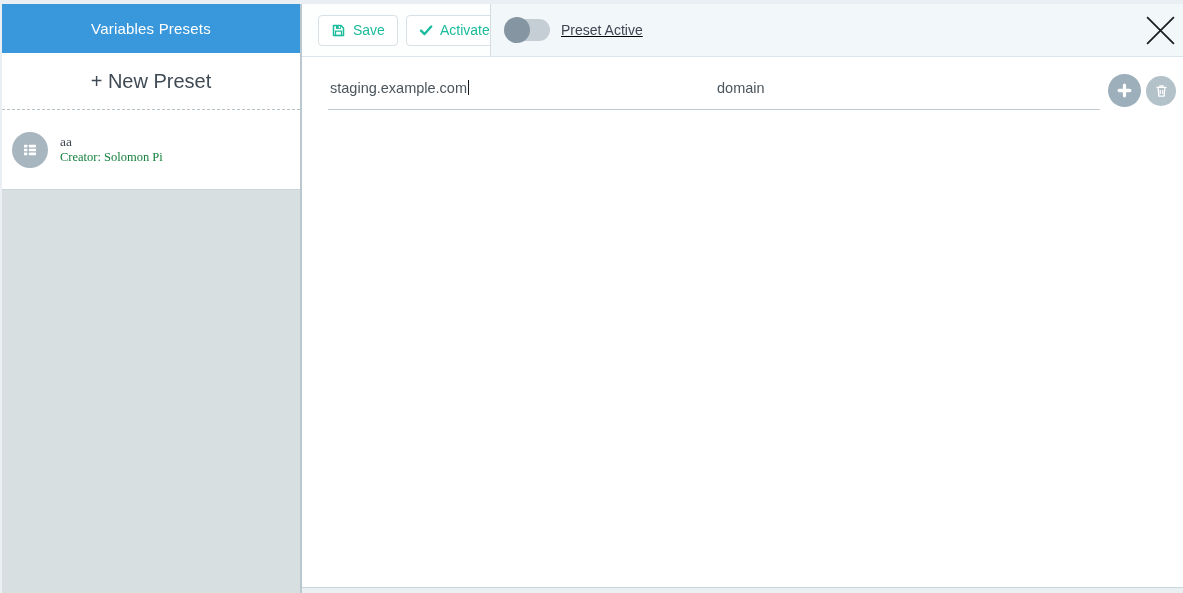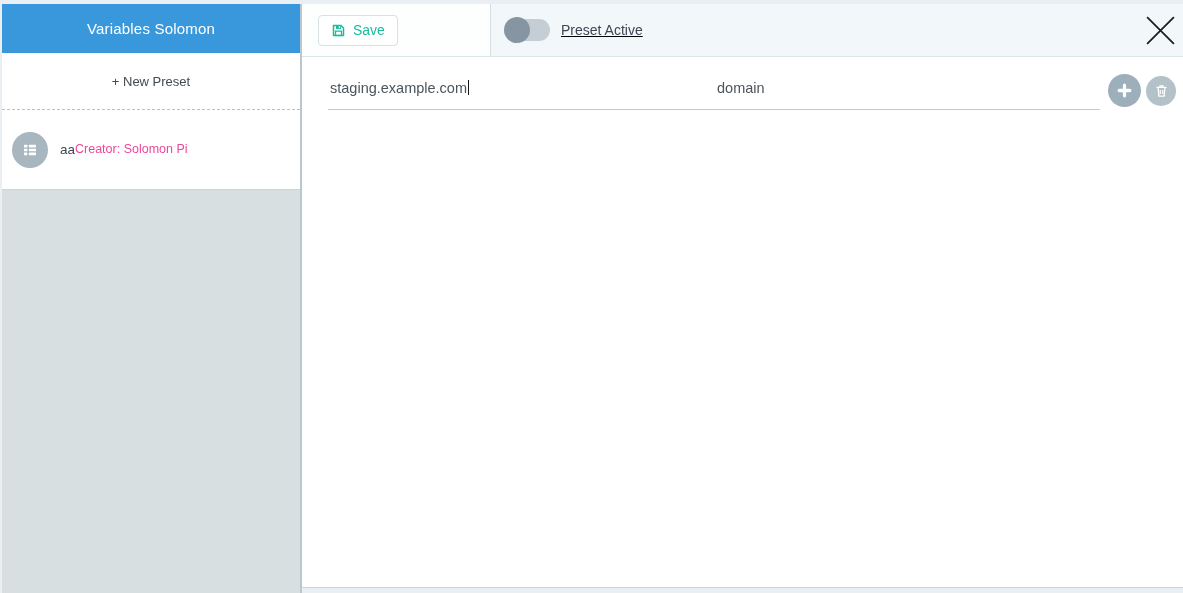--- a/index.html
+++ b/index.html
@@ -26,21 +26,21 @@
     color: #ffffff;
     display: flex; align-items: center; justify-content: center;
     font-size: 15px;
     letter-spacing: 0.2px;
     flex: 0 0 auto;
   }
   .sidebar-white { background: #ffffff; flex: 0 0 auto; }
   .new-preset-btn {
     height: 57px;
     display: flex; align-items: center; justify-content: center;
-    font-size: 13px;
+    font-size: 20px;
     color: #3f4a54;
     border-bottom: 1px dashed #b6c2c8;
     cursor: pointer;
     background: #ffffff;
   }
   .preset-item {
     height: 80px;
     display: flex; align-items: center;
     padding: 0 10px;
     gap: 12px;
@@ -48,23 +48,23 @@
     border-bottom: 1px solid #c9d5d9;
     cursor: pointer;
   }
   .preset-icon-circle {
     width: 36px; height: 36px;
     border-radius: 50%;
     background: #a7b6bf;
     display: flex; align-items: center; justify-content: center;
     flex: 0 0 auto;
   }
-  .preset-meta { display: flex; flex-direction: row; gap: 0; }
+  .preset-meta { display: flex; flex-direction: column; gap: 0; font-family: Liberation Serif, serif; }
   .preset-name { font-size: 13.5px; color: #3d4651; }
-  .preset-creator { font-size: 12.5px; color: #ec4899; }
+  .preset-creator { font-size: 12.5px; color: #15803d; }
   .sidebar-empty { flex: 1 1 auto; background: #d8dfe0; }
 
   
   .main {
     position: absolute;
     left: 302px; top: 4px;
     width: 881px; height: 584px;
     background: #ffffff;
     border-bottom: 1px solid #c9d6da;
     display: flex; flex-direction: column;
@@ -170,21 +170,21 @@
   .del-var-btn {
     width: 30px; height: 30px;
     background: #b3c1c9;
     margin-left: 5px;
   }
 </style>
 </head>
 <body>
 
 <div class="sidebar">
-  <div class="sidebar-header">Variables Solomon</div>
+  <div class="sidebar-header">Variables Presets</div>
 
   <div class="sidebar-white">
     <div class="new-preset-btn">+ New Preset</div>
 
     <div class="preset-item">
       <span class="preset-icon-circle">
         <svg width="18" height="18" viewBox="0 0 24 24" fill="#ffffff">
           <rect x="4" y="5" width="4.5" height="3.6" rx="0.6"></rect>
           <rect x="10.5" y="5" width="9.5" height="3.6" rx="0.6"></rect>
           <rect x="4" y="10.2" width="4.5" height="3.6" rx="0.6"></rect>
@@ -211,20 +211,28 @@
         <span style="display:inline-flex;">
           <svg width="15" height="15" viewBox="0 0 24 24">
             <path d="M4 4 h12 l4 4 v12 H4 Z" fill="none" stroke="#1abc9c" stroke-width="2.4" stroke-linejoin="round"></path>
             <rect x="8" y="4" width="8" height="5.5" fill="#1abc9c"></rect>
             <rect x="12.4" y="5" width="2.2" height="3.4" fill="#ffffff"></rect>
             <rect x="7.2" y="13" width="9.6" height="7" fill="none" stroke="#1abc9c" stroke-width="2"></rect>
           </svg>
         </span>
         <span>Save</span>
       </button>
+      <button class="tb-btn">
+        <span style="display:inline-flex;">
+          <svg width="14" height="14" viewBox="0 0 24 24">
+            <path d="M3.5 13 l6 6 L21 6" fill="none" stroke="#1abc9c" stroke-width="4" stroke-linecap="round" stroke-linejoin="round"></path>
+          </svg>
+        </span>
+        <span>Activate</span>
+      </button>
     </div>
 
     <div class="toolbar-right">
       <span class="toggle">
         <span class="toggle-knob"></span>
       </span>
       <span class="toggle-label">Preset Active</span>
 
       <span class="close-btn">
         <span style="display:inline-flex;">

